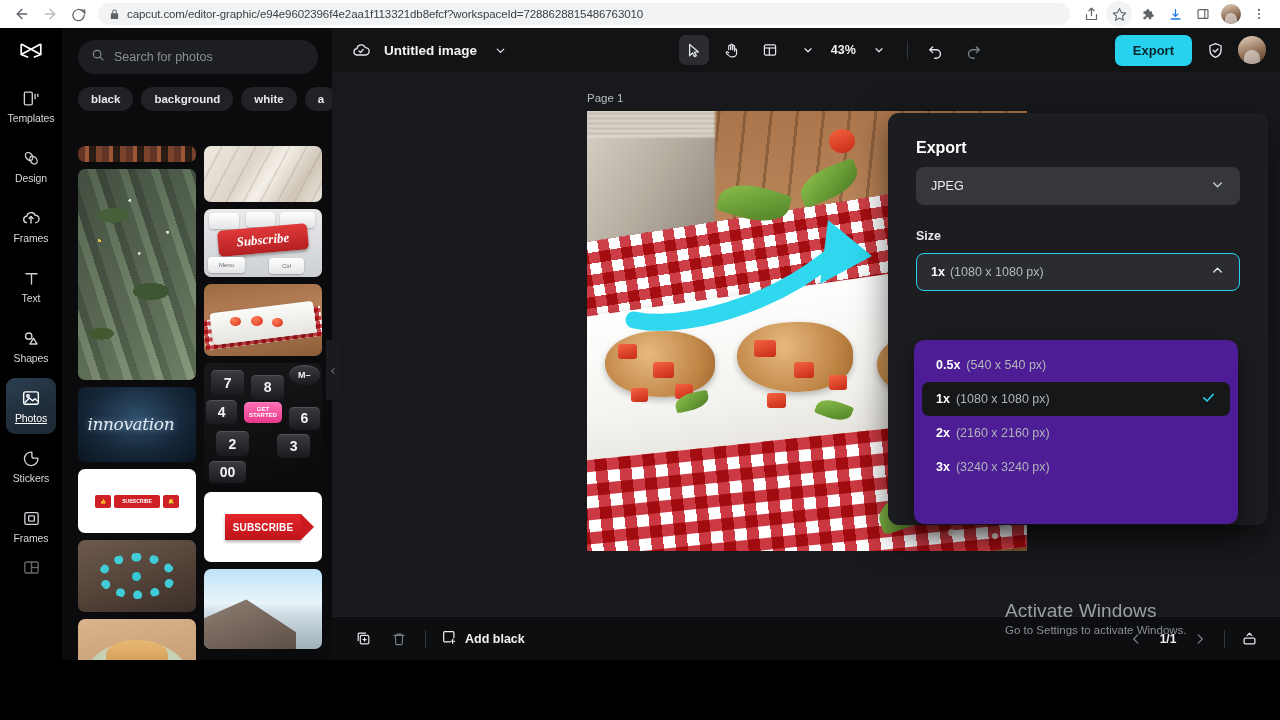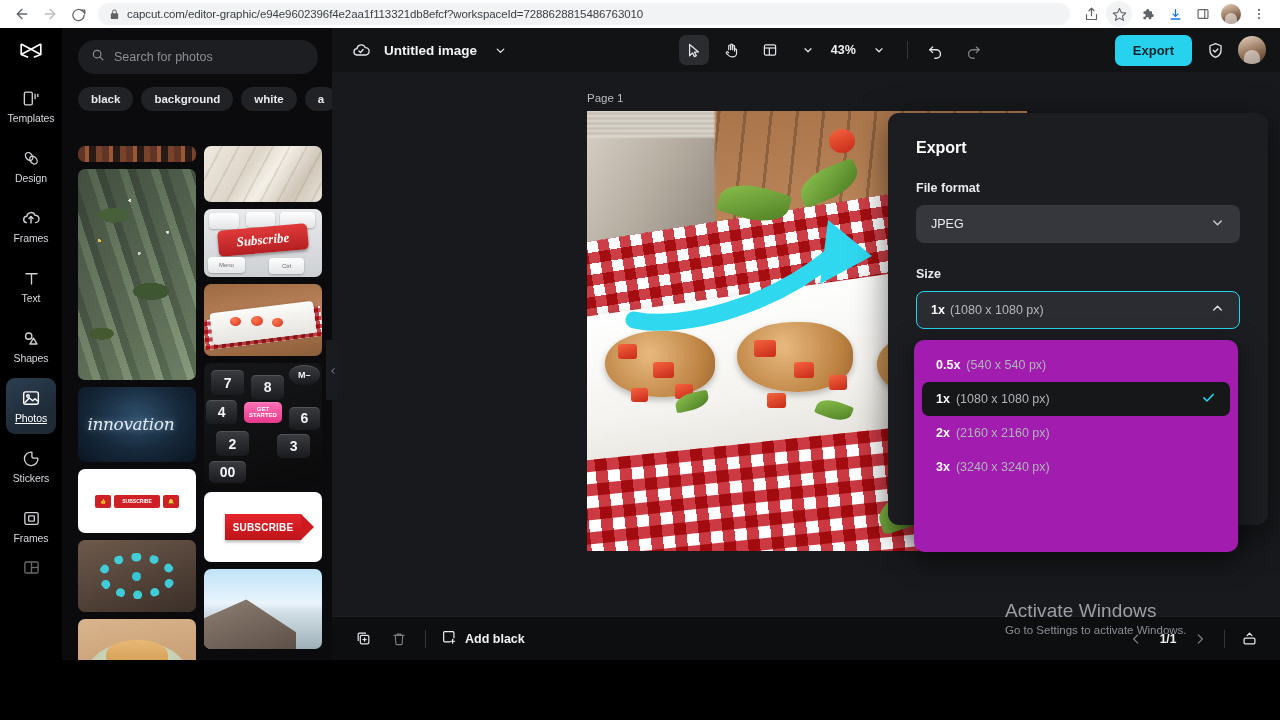--- a/index.html
+++ b/index.html
@@ -371,22 +371,22 @@
   .select {
     margin-top: 10px; height: 38px; background: #35373d; border-radius: 8px;
     display:flex; align-items:center; justify-content: space-between;
     padding: 0 14px; color:#e9ebee; font-size: 12.5px; cursor:pointer;
     border: 1px solid transparent;
   }
   .select.focused { background: #2a2c31; border: 1px solid #27d2ef; }
   .select .val b { font-weight: 700; color:#fff; }
   .select .val span.sub { color:#b4b8bd; margin-left: 5px; }
   .options {
-    position: absolute; left: 914px; top: 312px; width: 324px; height: 212px;
-    background: #a21caf; border-radius: 10px; z-index: 11;
+    position: absolute; left: 914px; top: 312px; width: 324px; height: 184px;
+    background: #4c1d95; border-radius: 10px; z-index: 11;
     box-shadow: 0 8px 26px rgba(0,0,0,.5); padding: 8px 8px; overflow:hidden;
   }
   .opt {
     height: 34px; border-radius: 7px; display:flex; align-items:center;
     padding: 0 14px; color:#d7dadd; font-size: 12.5px; cursor:pointer;
     justify-content: space-between;
   }
   .opt.active { background: #161719; }
   .opt b { color:#fff; font-weight:700; }
   .opt .sub { color:#b0b4b9; margin-left: 6px; }
@@ -842,21 +842,20 @@
   </div>
 
   <div class="watermark">
     <div class="w1">Activate Windows</div>
     <div class="w2">Go to Settings to activate Windows.</div>
   </div>
 
   <div class="export-pop">
     <h2>Export</h2>
 
-    <div class="field-label">File format</div>
     <div class="select">
       <span class="val">JPEG</span>
       <span>
         <svg width="15" height="15" viewBox="0 0 24 24" fill="none" stroke="#c9ccd0" stroke-width="2.2" stroke-linecap="round" stroke-linejoin="round">
             <polyline points="6 9.5 12 15.5 18 9.5"></polyline>
           </svg>
       </span>
     </div>
 
     <div class="field-label">Size</div>

